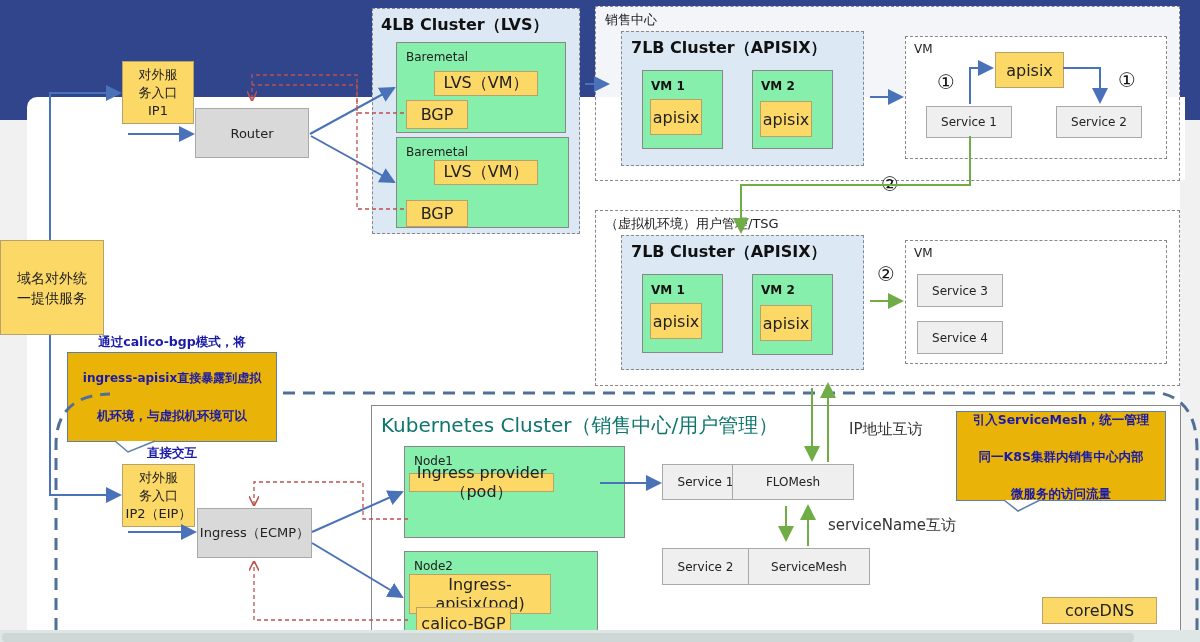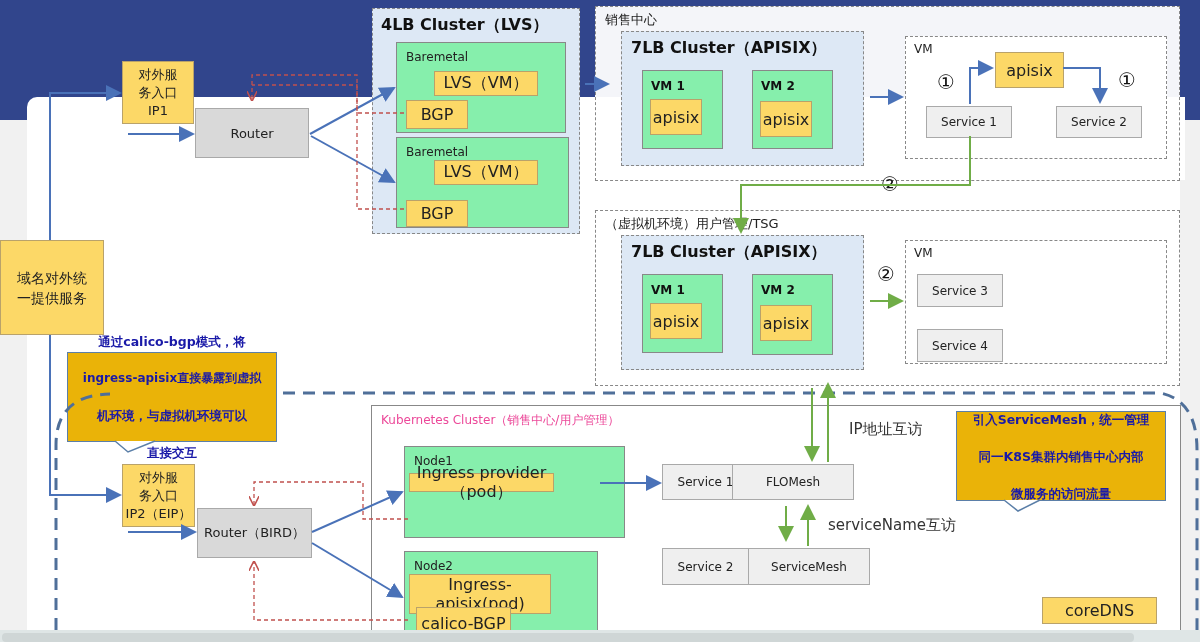--- a/index.html
+++ b/index.html
@@ -86,43 +86,43 @@
       <div class="abs yellow" style="left:7px;top:28px;width:52px;height:36px;">apisix</div>
     </div>
     <div class="abs white-box" style="left:130px;top:38px;width:81px;height:81px;">
       <div class="abs vmlbl" style="left:8px;top:8px;">VM 2</div>
       <div class="abs yellow" style="left:7px;top:30px;width:52px;height:36px;">apisix</div>
     </div>
   </div>
   <div class="abs dash-box" style="left:309px;top:29px;width:262px;height:124px;">
     <div class="abs lbl" style="left:8px;top:5px;">VM</div>
     <div class="abs grey" style="left:11px;top:33px;width:86px;height:33px;">Service 3</div>
-    <div class="abs grey" style="left:11px;top:88px;width:86px;height:33px;">Service 4</div>
+    <div class="abs grey" style="left:11px;top:80px;width:86px;height:33px;">Service 4</div>
   </div>
   <div class="abs circ" style="left:281px;top:51px;">②</div>
 </div>
 
 <div class="abs circ" style="left:881px;top:172px;">②</div>
 
 <div class="abs callout" style="left:67px;top:352px;width:210px;height:90px;flex-direction:column;">
   <span>通过calico-bgp模式，将</span>
   <span style="font-size:12px;">ingress-apisix直接暴露到虚拟</span>
   <span>机环境，与虚拟机环境可以</span>
   <span>直接交互</span>
 </div>
 
 <div class="abs yellow" style="left:122px;top:464px;width:73px;height:63px;flex-direction:column;font-size:13px;line-height:18px;">
   <span>对外服</span>
   <span>务入口</span>
   <span>IP2（EIP）</span>
 </div>
-<div class="abs greydark" style="left:197px;top:508px;width:115px;height:50px;font-size:13px;">Router（BIRD）</div>
+<div class="abs greydark" style="left:197px;top:508px;width:115px;height:50px;font-size:13px;">Ingress（ECMP）</div>
 
 <div class="abs" style="left:371px;top:405px;width:810px;height:240px;border:1.3px solid #888;background:#fff;">
-  <div class="abs" style="left:9px;top:6px;font-size:12px;color:#ec4899;white-space:nowrap;">Kubernetes Cluster（销售中心/用户管理）</div>
+  <div class="abs" style="left:9px;top:6px;font-size:20px;color:#0f766e;white-space:nowrap;">Kubernetes Cluster（销售中心/用户管理）</div>
 </div>
 <div class="abs white-box" style="left:404px;top:446px;width:221px;height:92px;">
   <div class="abs lbl" style="left:9px;top:7px;">Node1</div>
   <div class="abs yellow" style="left:4px;top:26px;width:145px;height:19px;">Ingress provider（pod）</div>
 </div>
 <div class="abs white-box" style="left:404px;top:551px;width:194px;height:100px;">
   <div class="abs lbl" style="left:9px;top:7px;">Node2</div>
   <div class="abs yellow" style="left:4px;top:22px;width:142px;height:40px;">Ingress-apisix(pod)</div>
   <div class="abs yellow" style="left:11px;top:55px;width:95px;height:32px;">calico-BGP</div>
 </div>

